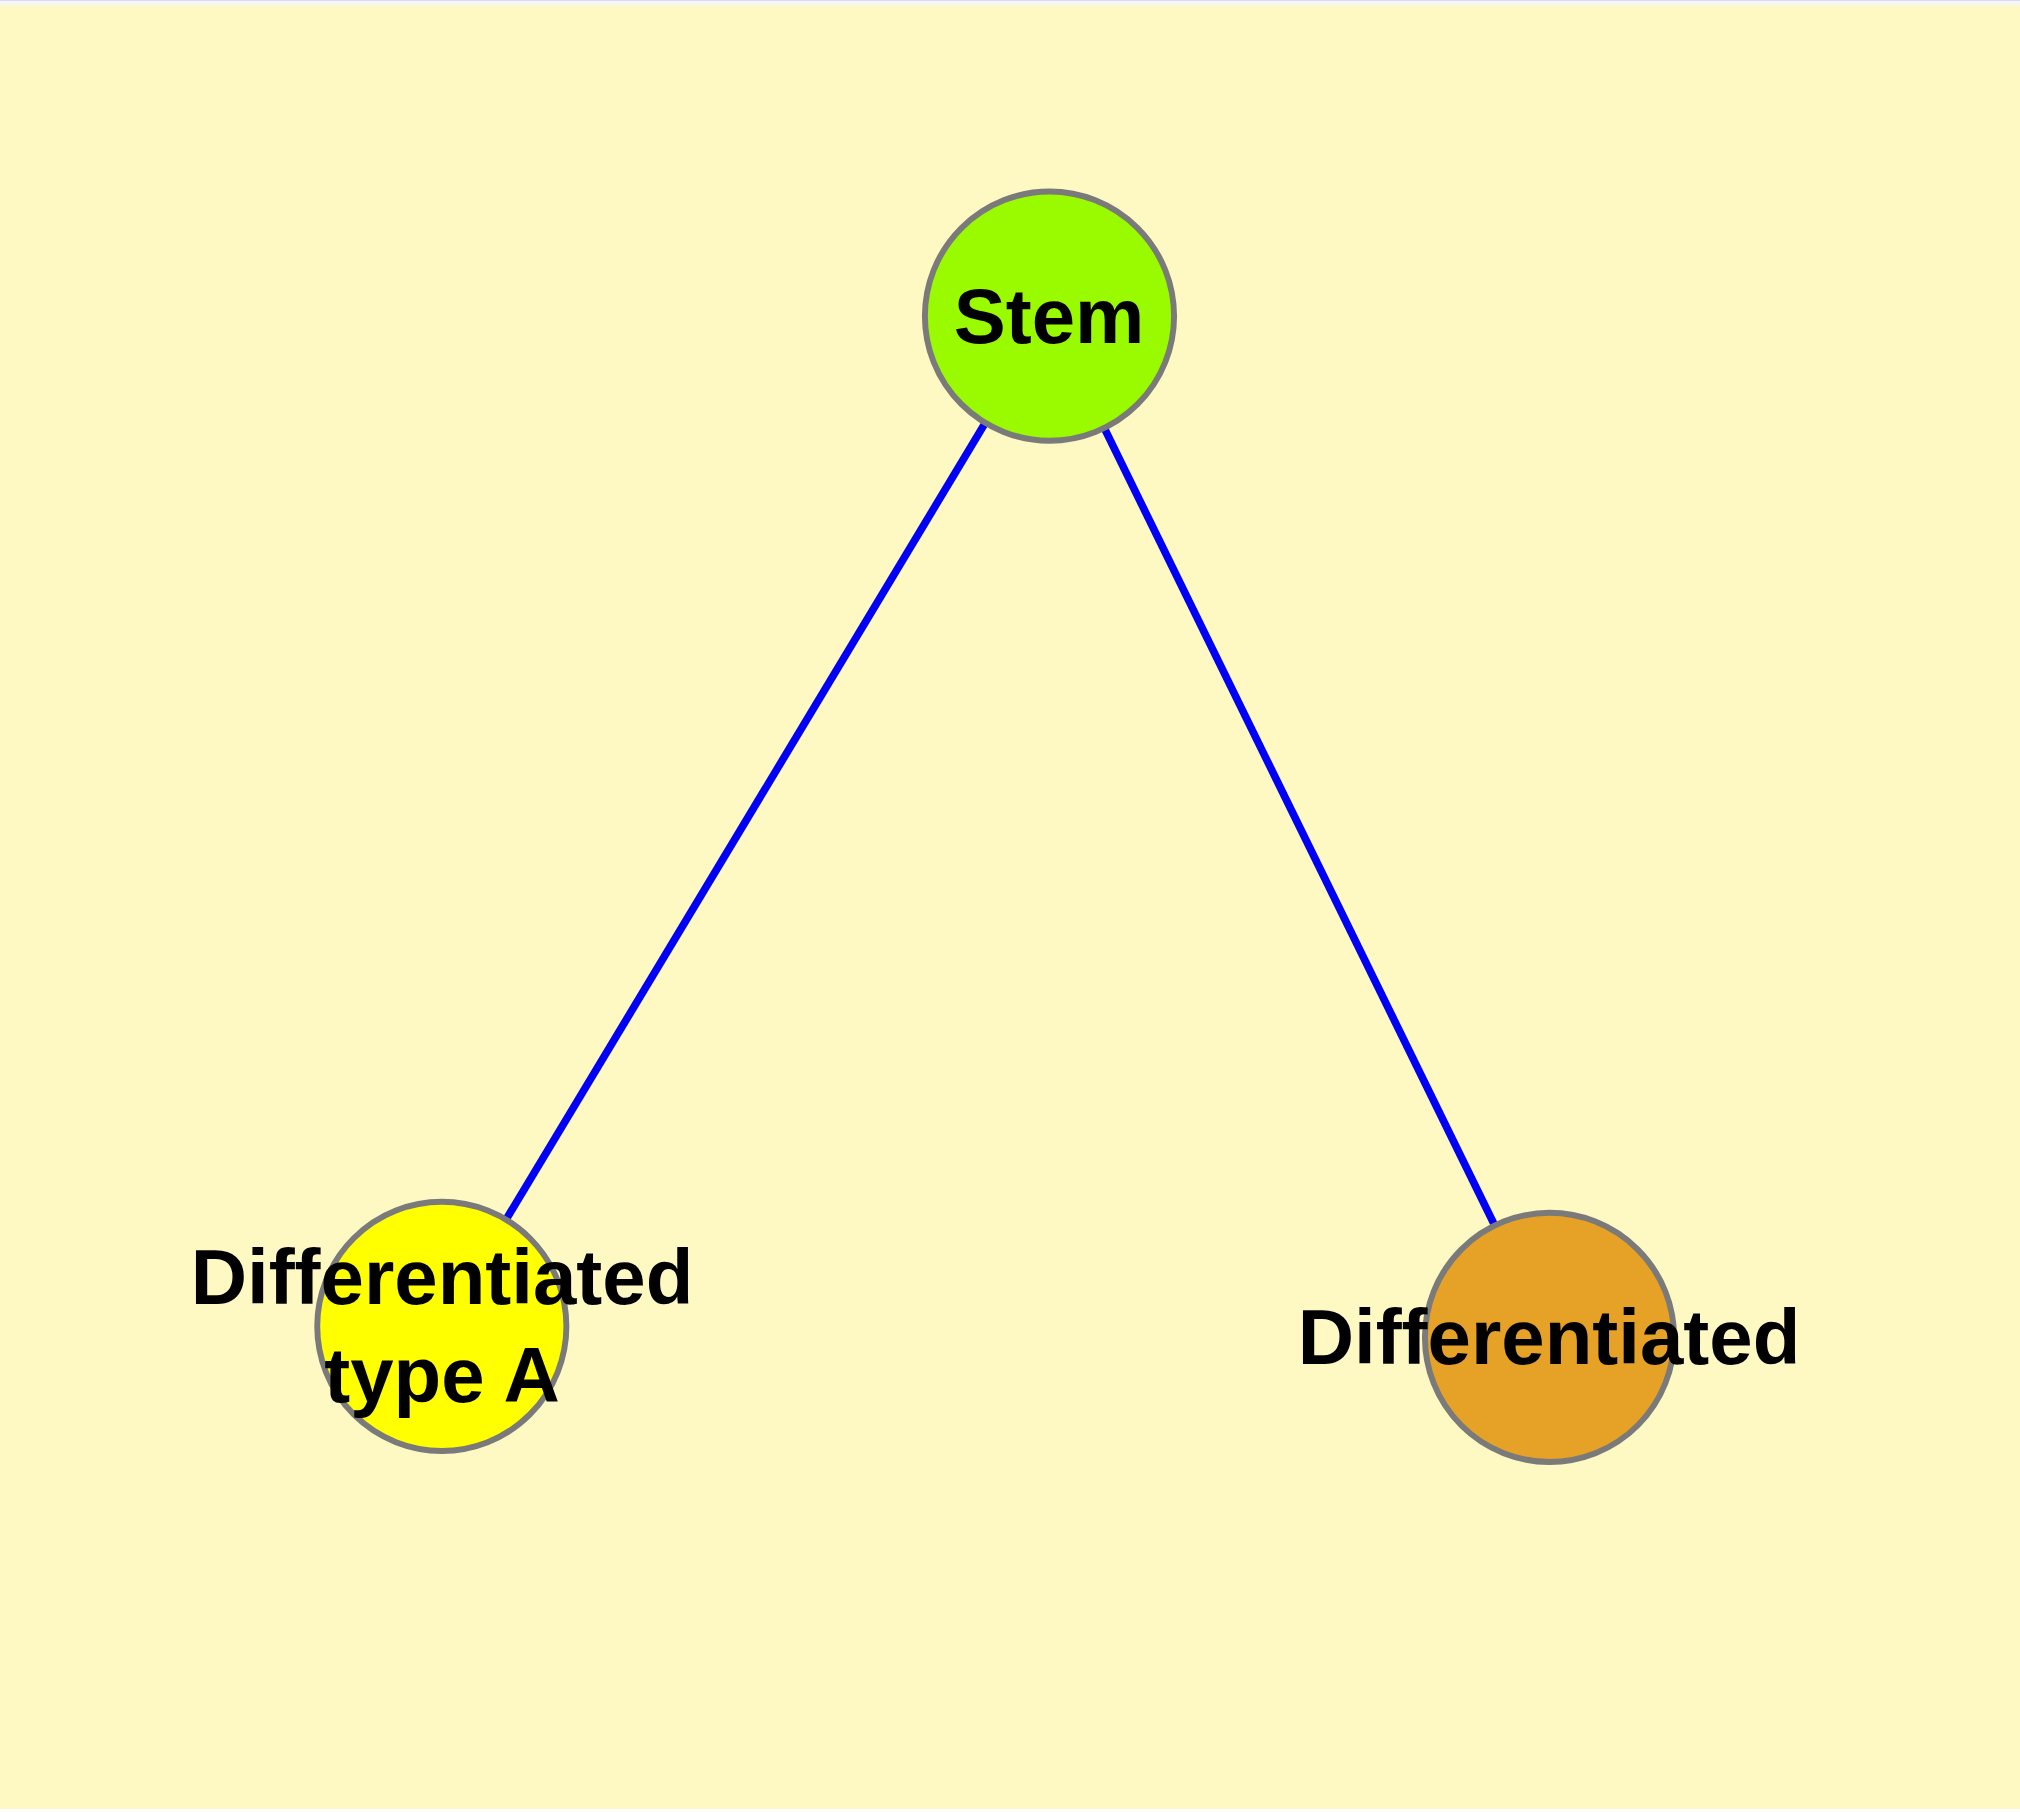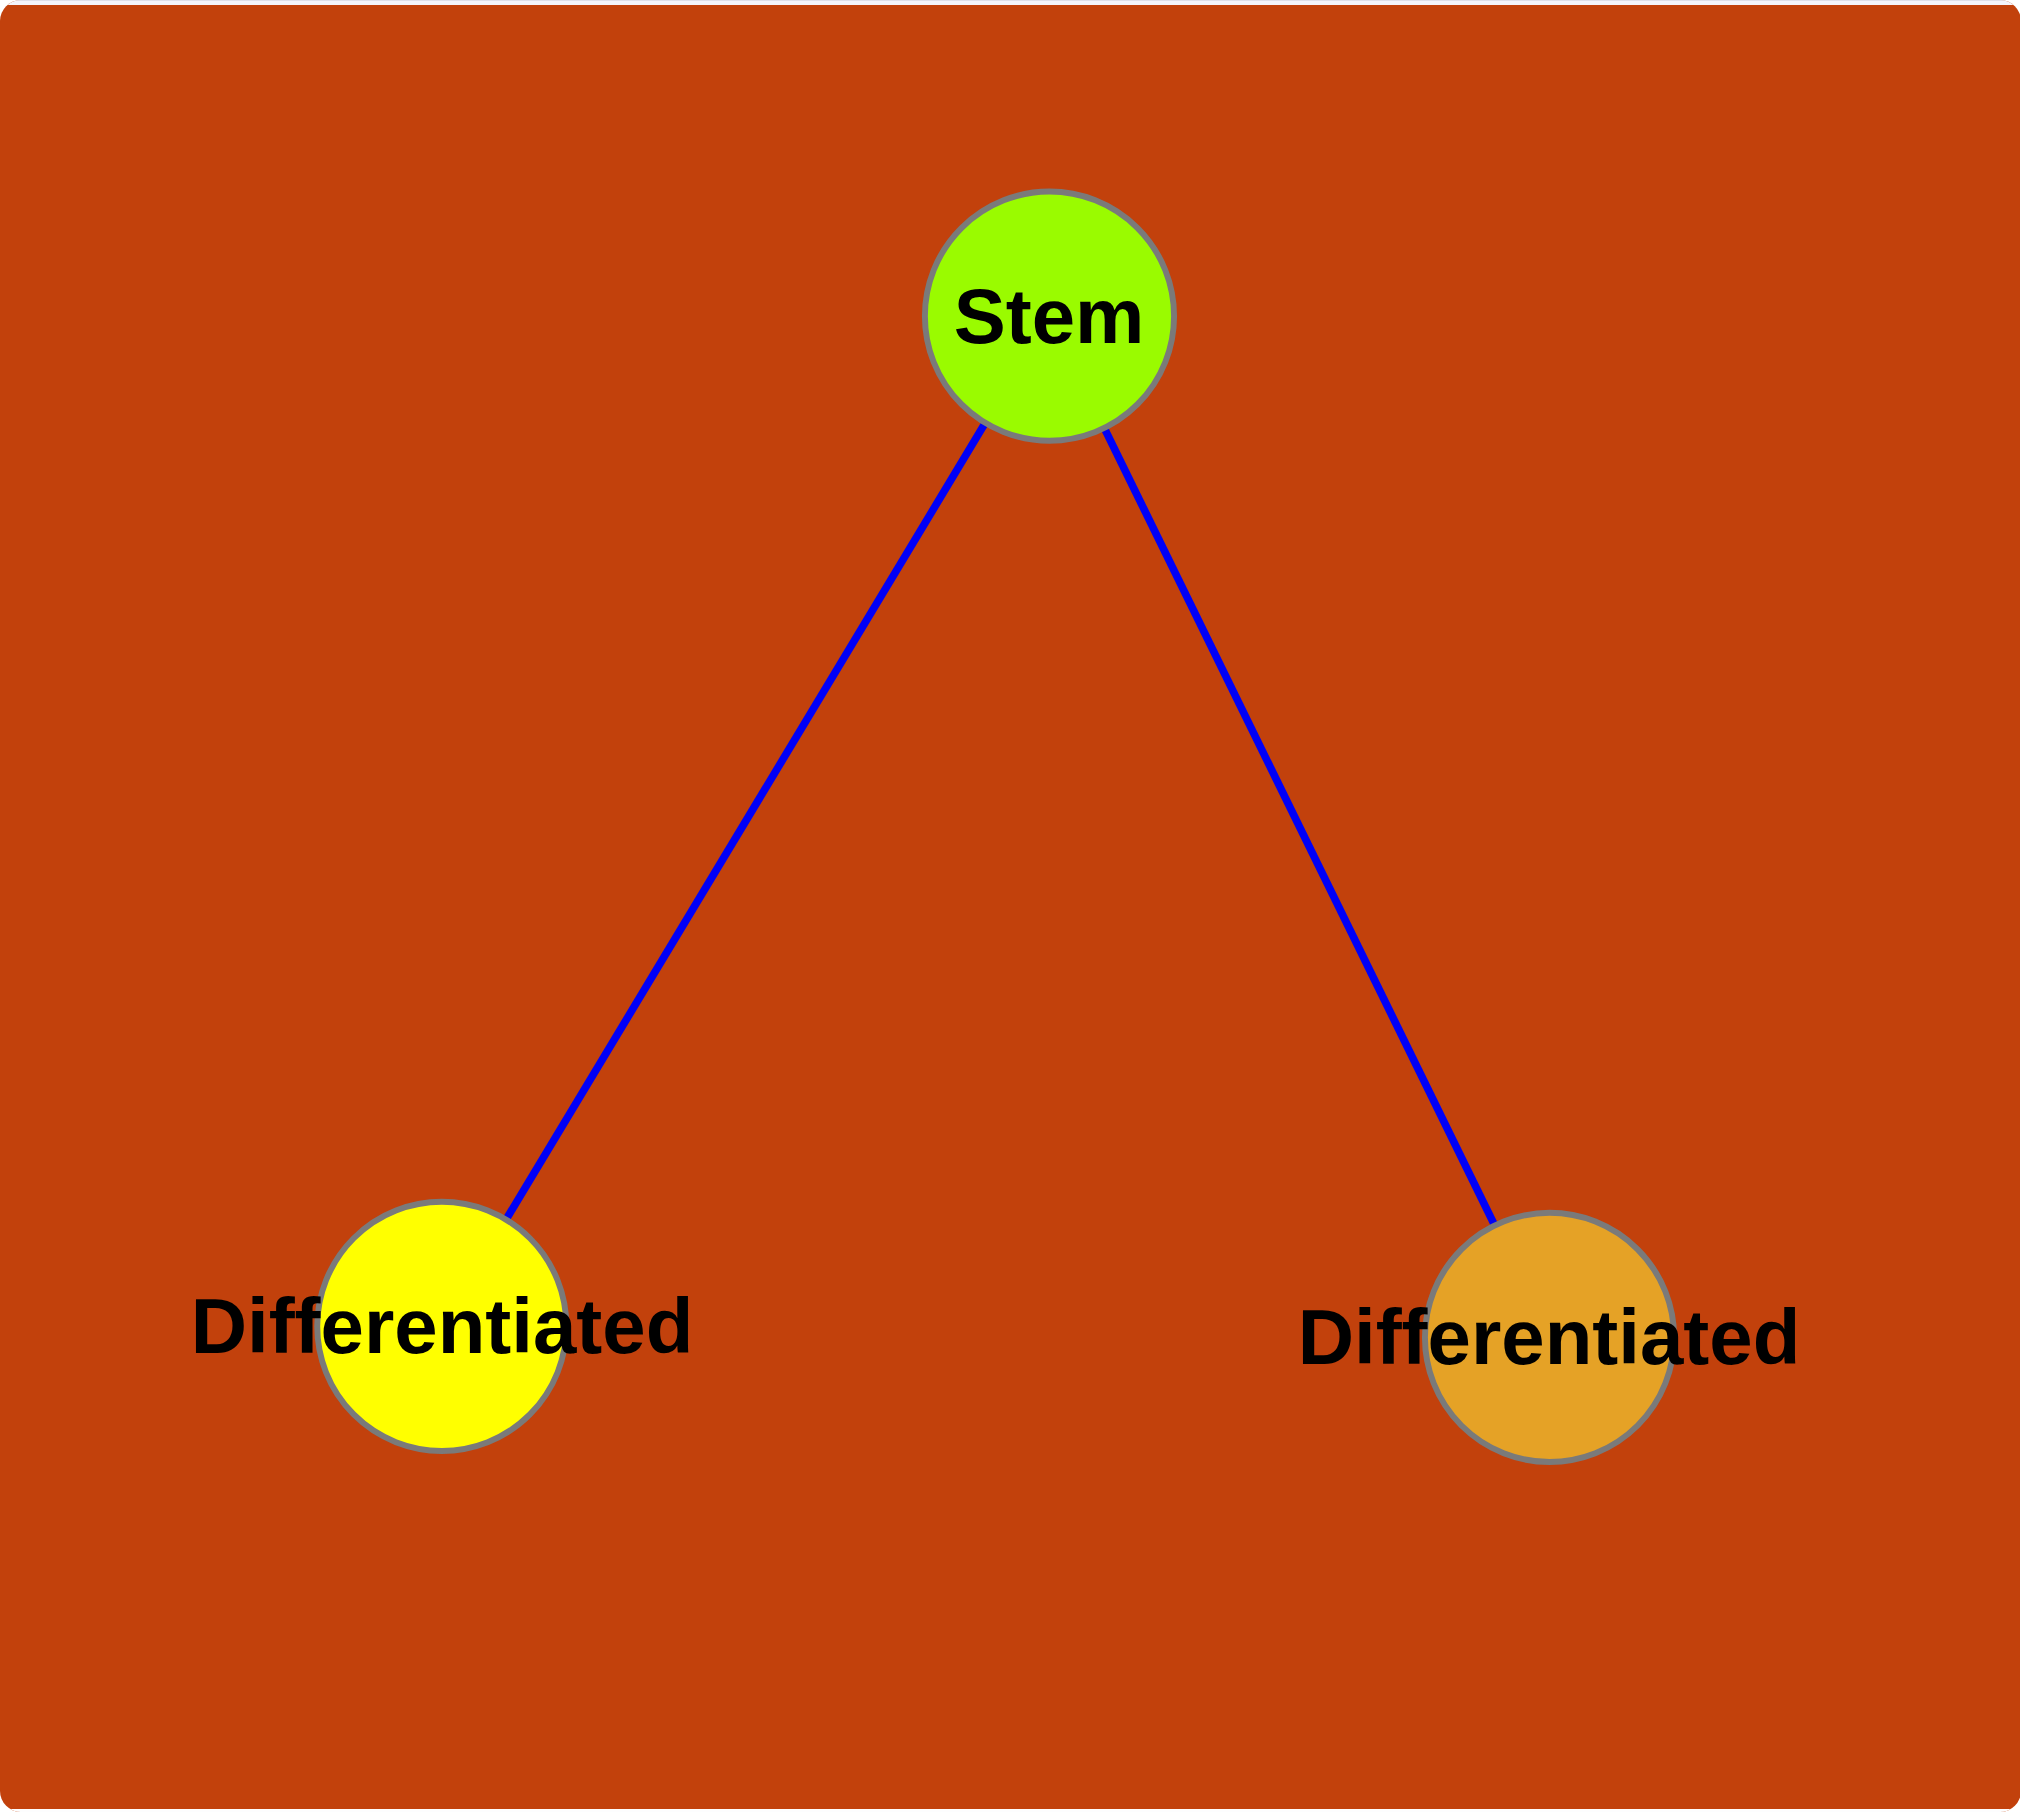--- a/index.html
+++ b/index.html
@@ -3,24 +3,23 @@
 <meta charset="utf-8">
 <style>
   html, body {
     margin: 0;
     padding: 0;
   }
   .canvas {
     position: relative;
     width: 2021px;
     height: 1812px;
-    background: #c2410c;
+    background: #fef9c3;
     overflow: hidden;
     font-family: "Liberation Sans", sans-serif;
-    border-radius: 21px;
   }
   .edge-strip-top {
     position: absolute;
     top: 0; left: 0; right: 0;
     height: 4.2px;
     background: #F4F4FB;
     border-top: 0.8px solid #DEDEE9;
     z-index: 5;
   }
   .edge-strip-bottom {
@@ -76,20 +75,21 @@
     <circle class="graph-node" cx="1828" cy="1578" r="147" fill="#E5A226" stroke="#7A7A7A"></circle>
   </svg>
 
   <div class="node-label" style="left:1049px; top:316px;">
     <span>Stem</span>
     <span></span>
   </div>
 
   <div class="node-label" style="left:442px; top:1326px;">
     <span>Differentiated</span>
+    <span>type A</span>
   </div>
 
   <div class="node-label" style="left:1549px; top:1337px;">
     <span>Differentiated</span>
   </div>
 
   <div class="edge-strip-bottom"></div>
 
 </div>
 

